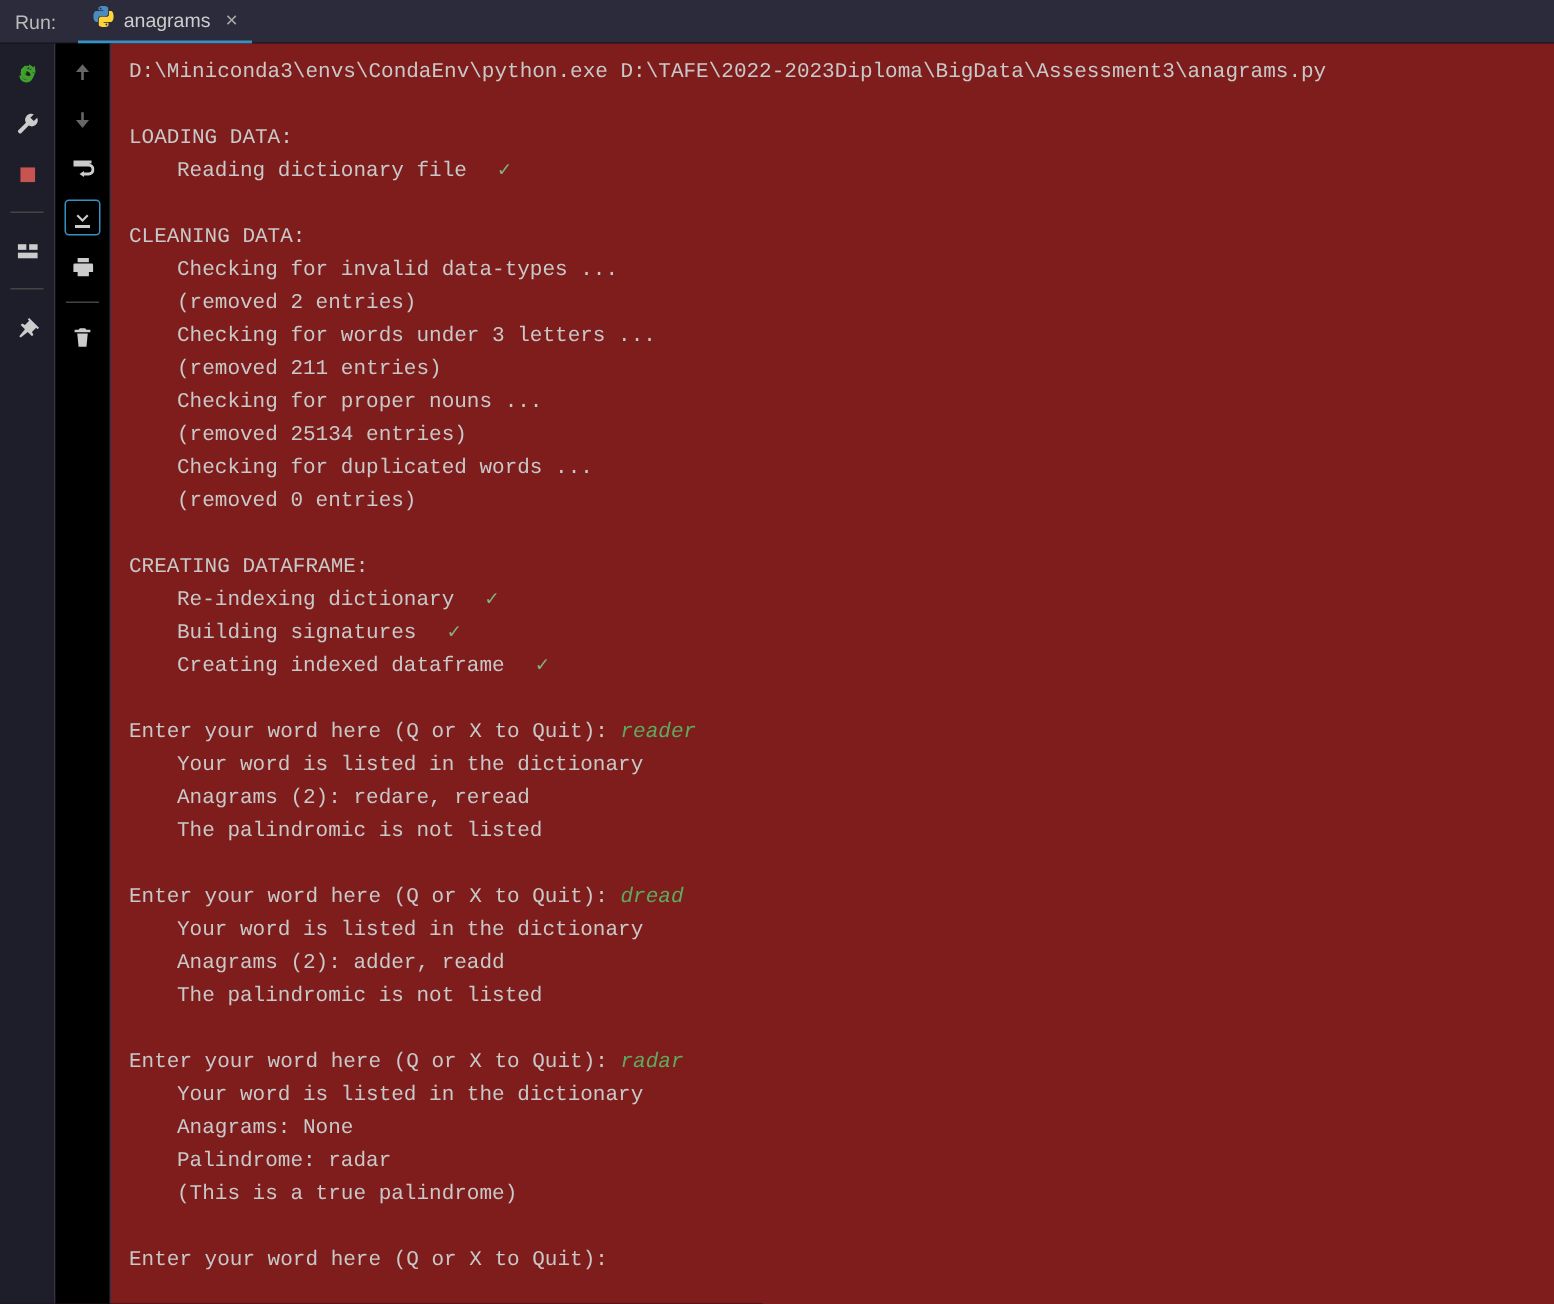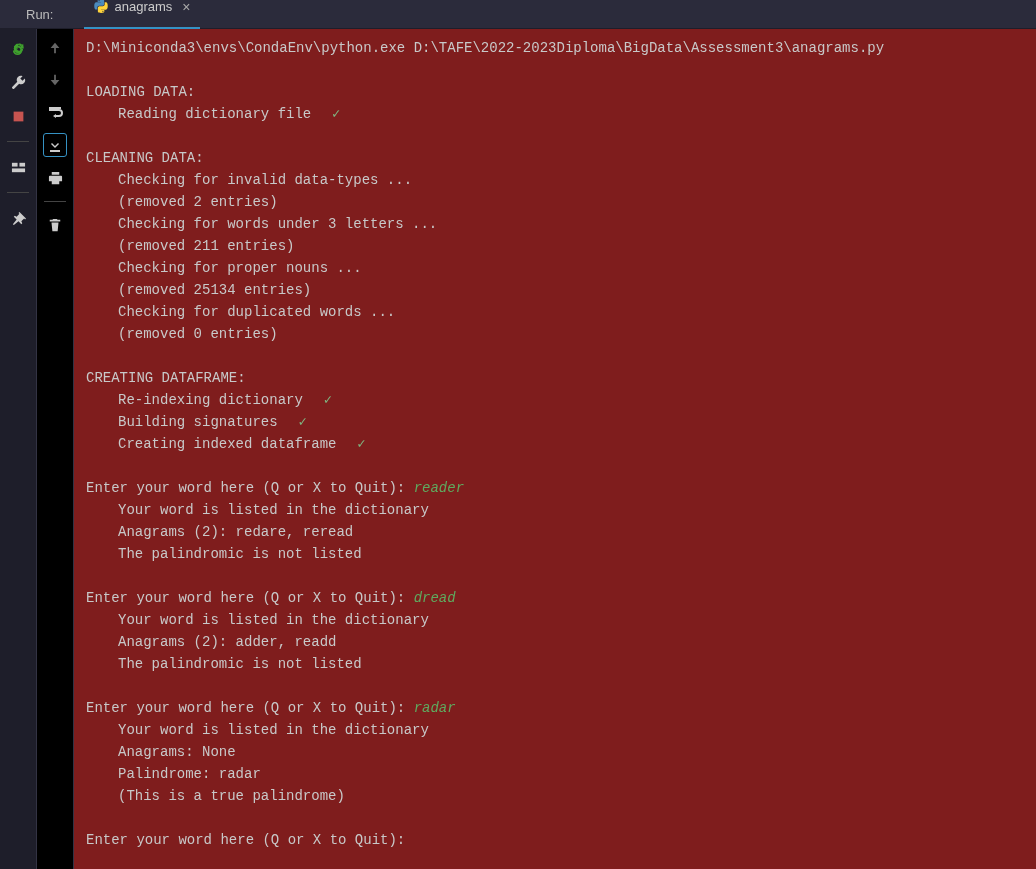--- a/index.html
+++ b/index.html
@@ -14,25 +14,25 @@
     .header {
       height: 28px;
       background: #2b2b3b;
       display: flex;
       align-items: center;
       border-bottom: 1px solid #1e1e2a;
     }
     .header-label {
       color: #bbb;
       font-size: 13px;
-      padding: 0 26px;
+      padding: 0 10px;
     }
     .tab {
       display: flex;
-      align-items: flex-start;
+      align-items: center;
       height: 28px;
       padding: 0 10px;
       background: #2b2b3b;
       border-bottom: 2px solid #3592C4;
       margin-left: 5px;
     }
     .tab-name {
       color: #ccc;
       font-size: 13px;
       margin-left: 6px;

